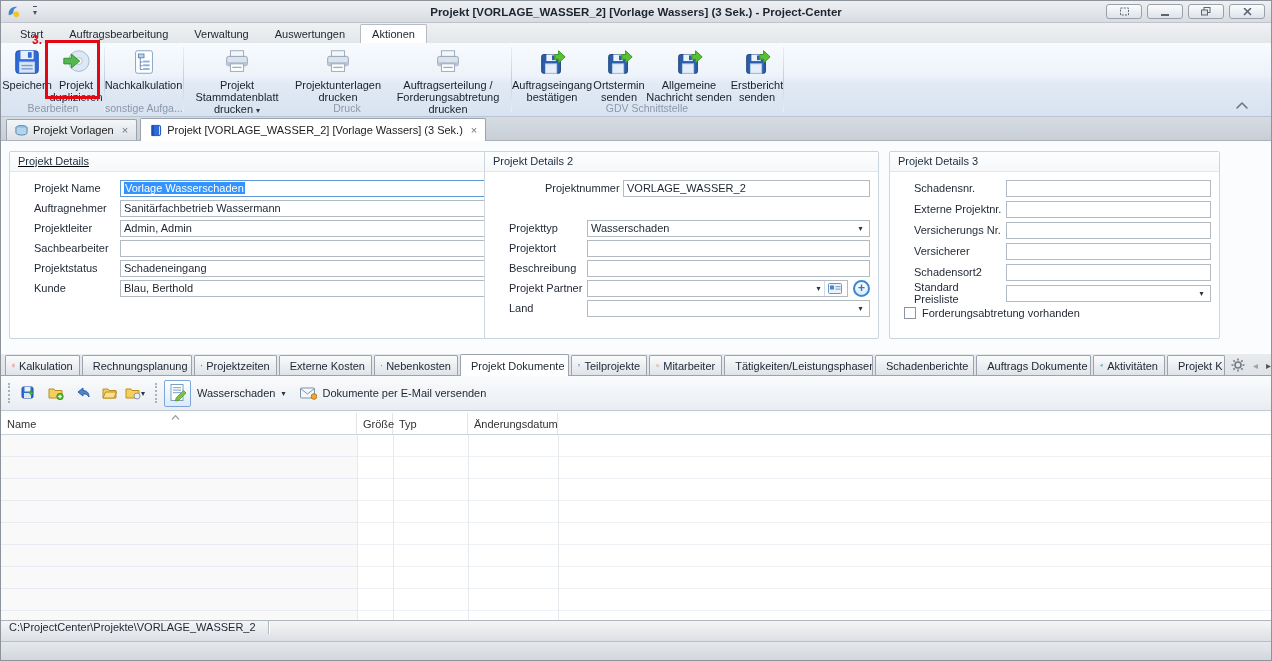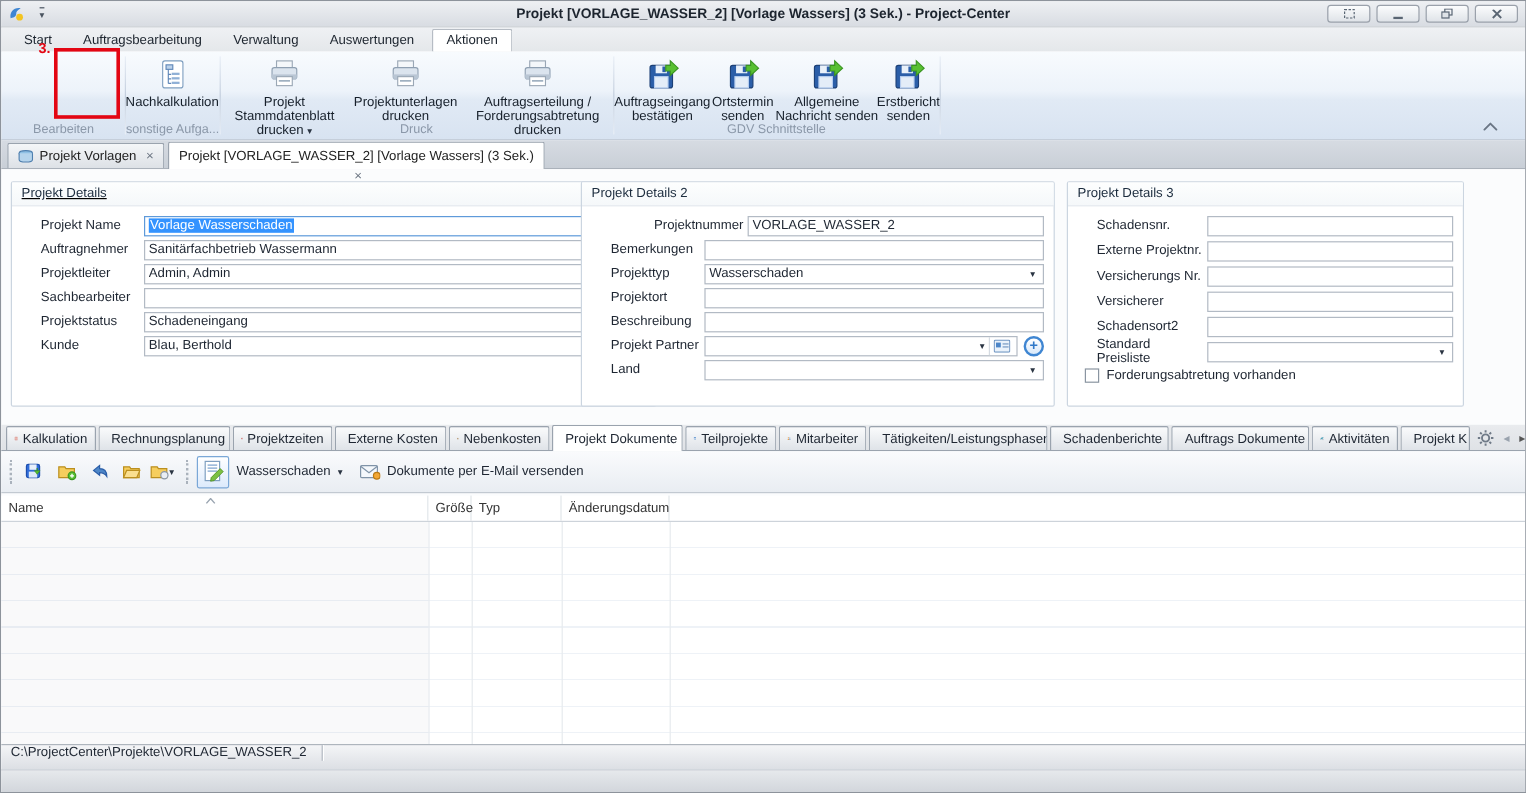--- a/index.html
+++ b/index.html
@@ -30,21 +30,21 @@
   .rsep { position:absolute; top:4px; bottom:4px; width:1px; background:linear-gradient(#e9eff7,#c3cedd,#e9eff7); }
   .ddc { font-size:8px; color:#2a3442; }
   .rib-chevron { position:absolute; right:22px; bottom:5px; width:14px; height:11px; }
   
   .anno-box { position:absolute; left:44px; top:-3px; width:55px; height:59px; border:3px solid #e30613; z-index:5; pointer-events:none; }
   .anno-num { position:absolute; left:31px; top:-10px; color:#e30613; font-size:12px; font-weight:bold; z-index:6; }
 
   
   .doctabs { height:24px; background:linear-gradient(#d6dbe2,#c9cfd7); border-bottom:1px solid #aab1ba; display:flex; align-items:flex-end; padding-left:5px; position:relative; }
   .dtab { height:21px; display:flex; align-items:center; gap:5px; padding:0 8px; font-size:11px; color:#222; background:linear-gradient(#f4f6f8,#dde1e6); border:1px solid #9aa3ae; border-bottom:none; border-radius:2px 2px 0 0; margin-right:3px; white-space:nowrap; }
-  .dtab.active { background:#fff; height:23px; margin-bottom:-1px; position:relative; z-index:2;flex-direction:column; }
+  .dtab.active { background:#fff; height:23px; margin-bottom:-1px; position:relative; z-index:2; }
   .dtab .x { color:#6a7481; font-size:11px; margin-left:3px; }
 
   
   .content { height:500px; background:#fbfcfd; position:relative; }
 
   .panel { position:absolute; top:10px; height:188px; background:#fff; border:1px solid #cbd5e0; border-radius:2px; }
   .p1 { left:8px; width:538px;text-decoration:underline; } .p2 { left:483px; width:395px; } .p3 { left:888px; width:331px; }
   .pcap { height:20px; line-height:19px; padding-left:8px; font-size:11px; color:#1c2c3e; border-bottom:1px solid #e3e8ee; background:linear-gradient(#fdfefe,#f5f8fa); }
   .frow { position:absolute; left:24px; right:8px; height:18px; display:flex; align-items:center; }
   .flabel { font-size:11px; color:#1e2632; flex:none; }
@@ -137,20 +137,41 @@
     <div class="mtab">Auswertungen</div>
     <div class="mtab active">Aktionen</div>
   </div>
 
   <div class="ribbon">
 
     <div class="anno-num">3.</div>
     <div class="anno-box"></div>
 
     <div class="rgroup" style="left:2px;width:100px;">
+      <div class="btns">
+        <div class="rbtn" style="width:46px;">
+          <svg width="30" height="30" viewBox="0 0 32 32">
+              <rect x="4" y="4" width="24" height="24" rx="3" fill="#2f6bd8" stroke="#1d4fae"></rect>
+              <rect x="9" y="4" width="14" height="9" fill="#e8f0fb"></rect>
+              <rect x="17" y="5.5" width="4" height="6" fill="#2f6bd8"></rect>
+              <rect x="8" y="16" width="16" height="11" fill="#dce8f8" stroke="#b6cdef"></rect>
+              <rect x="10" y="19" width="12" height="1.6" fill="#7f9fc9"></rect>
+              <rect x="10" y="22.5" width="12" height="1.6" fill="#7f9fc9"></rect>
+            </svg>
+          <span class="lbl">Speichern</span>
+        </div>
+        <div class="rbtn" style="width:52px;">
+          <svg width="30" height="30" viewBox="0 0 32 32">
+              <circle cx="19" cy="15" r="11" fill="#dce9f5" stroke="#9fb8cf"></circle>
+              <circle cx="19" cy="15" r="3.6" fill="#fff" stroke="#aebecd"></circle>
+              <path d="M3 12 h8 v-4.5 l9 7.5 -9 7.5 V18 H3 z" fill="#55b84f" stroke="#2f8f2f"></path>
+            </svg>
+          <span class="lbl">Projekt duplizieren</span>
+        </div>
+      </div>
       <div class="glabel">Bearbeiten</div>
     </div>
     <div class="rsep" style="left:103px;"></div>
 
     <div class="rgroup" style="left:104px;width:77px;">
       <div class="btns">
         <div class="rbtn" style="width:74px;">
           <svg width="30" height="30" viewBox="0 0 32 32">
               <rect x="7" y="4" width="18" height="24" rx="2" fill="#fff" stroke="#7f9fc0"></rect>
               <rect x="10" y="7.5" width="6" height="4" fill="#bcd2ea" stroke="#5f87b8"></rect>
@@ -330,26 +351,20 @@
         <span class="plusbtn">+</span>
       </div>
     </div>
 
     <div class="panel p2">
       <div class="pcap">Projekt Details 2</div>
       <div class="frow" style="top:27px;margin-left:36px;">
         <span class="flabel">Projektnummer</span>
         <div class="textbox">
             <span class="cval">VORLAGE_WASSER_2</span>
-          </div>
-      </div>
-      <div class="frow" style="top:47px;">
-        <span class="flabel">Bemerkungen</span>
-        <div class="textbox">
-            <span class="cval"></span>
           </div>
       </div>
       <div class="frow" style="top:67px;">
         <span class="flabel">Projekttyp</span>
         <div class="combo">
             <span class="cval">Wasserschaden</span>
             <span class="carr ddc">▾</span>
           </div>
       </div>
       <div class="frow" style="top:87px;">

